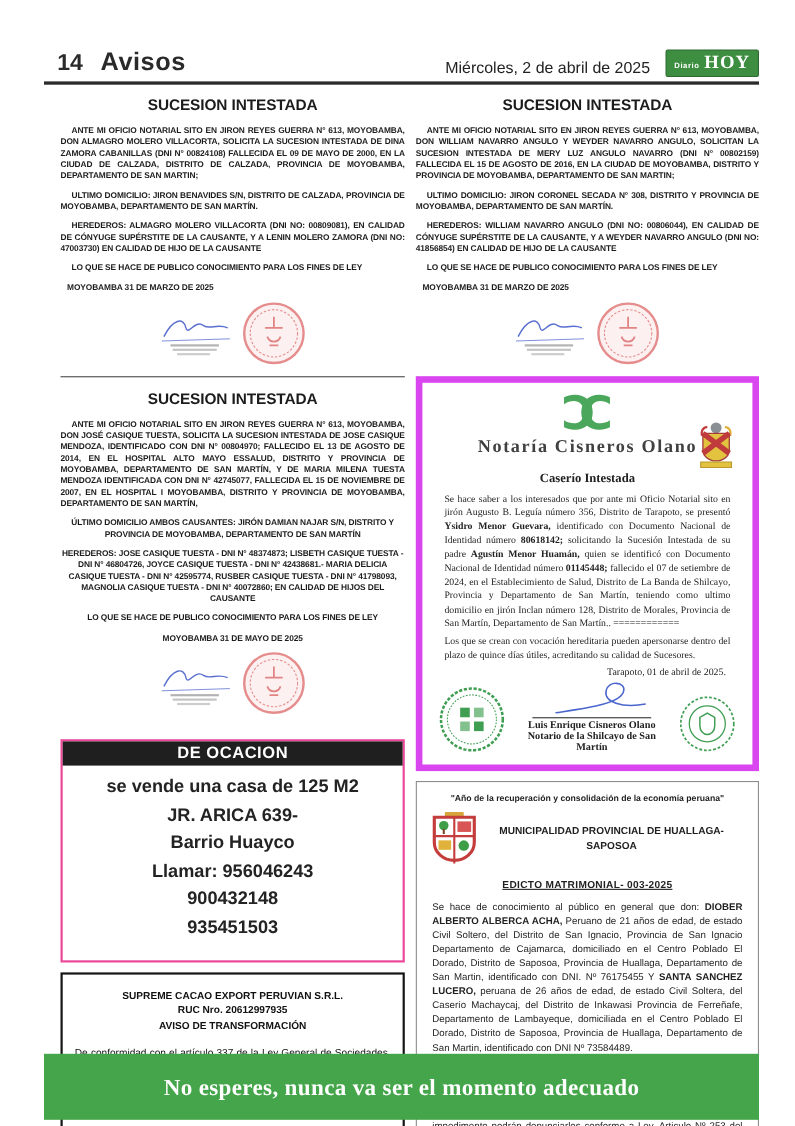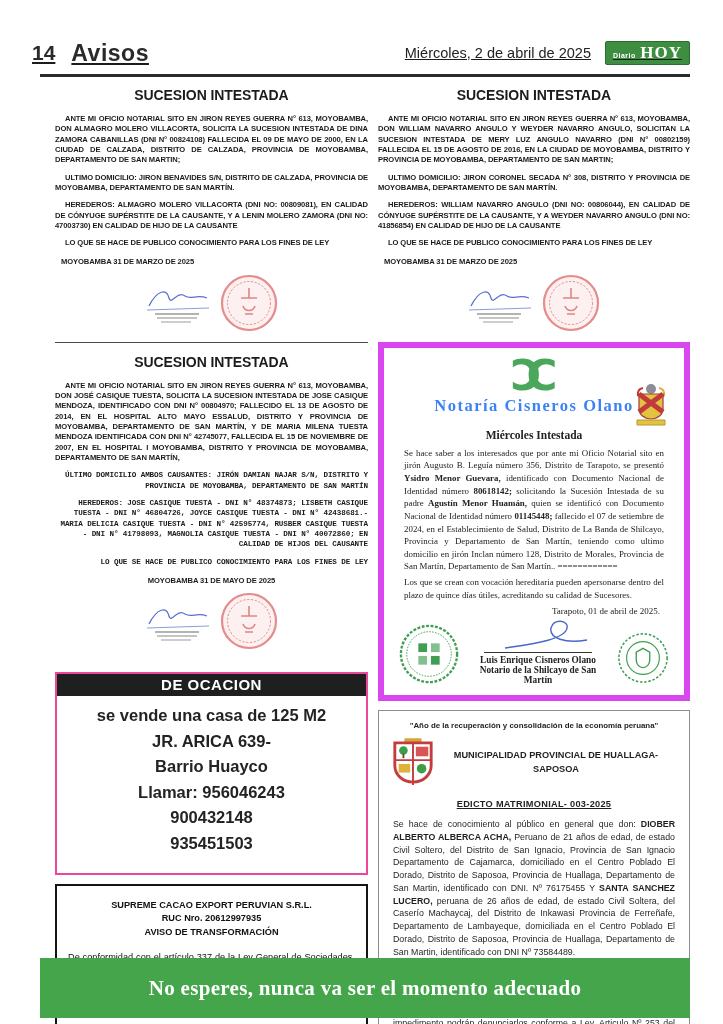--- a/index.html
+++ b/index.html
@@ -1,37 +1,37 @@
 <!DOCTYPE html>
 <html><head>
 <meta charset="utf-8">
 <style>
   html,body{margin:0;padding:0;background:#e8e8e8;}
   .page{position:relative;width:723px;height:1024px;background:#ffffff;margin:0 auto;
         font-family:"Liberation Sans",sans-serif;color:#1c1c1c;overflow:hidden;}
 
   
-  .header{position:absolute;left:32px;right:33px;top:36px;height:34px;display:flex;align-items:center;text-decoration:underline;}
+  .header{position:absolute;left:52px;right:33px;top:36px;height:34px;display:flex;align-items:flex-end;}
   .pagenum{font-size:21px;font-weight:700;color:#2a2a2a;margin-right:16px;}
   .section{font-size:23px;font-weight:700;color:#2a2a2a;letter-spacing:.5px;}
   .issuedate{margin-left:auto;font-size:14.5px;color:#222;margin-right:14px;}
   .hoy-logo{background:#3e8e41;border:1px solid #2e6b31;border-radius:2px;padding:2px 7px 3px;text-align:center;color:#fff;line-height:1;}
   .hoy-top{font-size:7px;font-weight:700;letter-spacing:.5px;}
   .hoy-main{font-family:"Liberation Serif",serif;font-weight:700;font-size:17px;letter-spacing:1px;margin-top:1px;}
   .header-rule{position:absolute;left:40px;right:33px;top:74px;border-top:3px solid #2b2b2b;}
 
   
   .col-left{position:absolute;left:55px;top:86px;width:313px;}
   .col-right{position:absolute;left:378px;top:86px;width:312px;}
 
   
   .notice{font-size:7.6px;font-weight:700;line-height:1.36;letter-spacing:-.1px;color:#1b1b1b;}
   .n-title{text-align:center;font-size:14px;margin:0 0 9px;}
   .notice p{margin:0 0 7px;text-align:justify;text-indent:10px;}
-  .notice p.center{text-align:right;text-indent:0;font-family:Liberation Mono, monospace;}
+  .notice p.center{text-align:center;text-indent:0;}
   .notice p.left{text-align:left;}
   .n-date{margin-top:9px;text-indent:6px;}
   .stamp-row{display:flex;justify-content:center;margin:4px 0 8px;}
   .col-divider{border-top:1px solid #4a4a4a;margin:2px 0 10px;}
 
   
   .ocacion{border:2px solid #ec4899;margin-top:20px;}
   .ocacion-bar{background:#1f1f1f;color:#fff;text-align:center;font-weight:700;font-size:15px;padding:2px 0 3px;letter-spacing:.5px;}
   .ocacion-body{padding:7px 6px 16px;text-align:center;font-weight:700;font-size:16.5px;color:#232323;line-height:1.55;}
 
@@ -39,21 +39,21 @@
   .supreme{border:2px solid #141414;margin-top:9px;padding:13px 11px 12px;font-size:9.2px;color:#111;line-height:1.5;}
   .sup-title{text-align:center;font-weight:700;margin:0;}
   .sup-body{text-align:justify;margin:11px 0 0;}
   .sup-date{text-align:right;margin-top:11px;}
 
   
   .notaria{border:6px solid #d946ef;margin-top:2px;padding:8px 14px 10px;position:relative;
            font-family:"Liberation Serif",serif;color:#222;}
   .nc-mark{text-align:center;font-family:"DejaVu Sans",sans-serif;font-weight:700;font-size:42px;
            color:#4aa75c;letter-spacing:-.36em;line-height:.95;padding-right:.36em;}
-  .nc-brand{text-align:center;color:#3b82f6;font-weight:700;font-size:16.5px;letter-spacing:1.5px;margin-top:0;}
+  .nc-brand{text-align:center;color:#404040;font-weight:700;font-size:16.5px;letter-spacing:1.5px;margin-top:0;}
   .nc-crest{position:absolute;right:14px;top:34px;}
   .nc-title{text-align:center;font-weight:700;font-size:11.5px;margin:13px 0 6px;}
   .nc-p{font-size:8.9px;line-height:1.42;text-align:justify;margin:0 6px 3px;}
   .nc-date{text-align:right;font-size:9px;margin:5px 10px 0;}
   .nc-sig-row{display:flex;align-items:flex-end;justify-content:space-between;margin-top:2px;}
   .nc-sig-center{text-align:center;flex:1;padding:0 6px;}
   .nc-sig-line{border-top:1px solid #333;margin:0 18px 2px;}
   .nc-signer{font-weight:700;font-size:9.3px;}
   .nc-signer-title{font-weight:700;font-size:9.3px;}
 
@@ -187,21 +187,21 @@
       <div class="nc-crest">
         <svg width="38" height="46" viewBox="0 0 38 46">
           <path d="M11 6 q-6 1 -5 8" stroke="#c03b3b" stroke-width="2" fill="none"></path>
           <path d="M27 6 q6 1 5 8" stroke="#e0b23c" stroke-width="2" fill="none"></path>
           <circle cx="19" cy="7" r="5" fill="#8a8f96"></circle>
           <path d="M7 12 h24 v15 a12 10 0 0 1 -24 0 z" fill="#e3c23f" stroke="#a23b3b" stroke-width="1.2"></path>
           <path d="M7 12 l24 18 M31 12 l-24 18" stroke="#c03b3b" stroke-width="5"></path>
           <path d="M5 38 h28 v5 h-28 z" fill="#e3c23f" stroke="#b89a2e" stroke-width="1"></path>
         </svg>
       </div>
-      <div class="nc-title">Miércoles Intestada</div>
+      <div class="nc-title">Caserío Intestada</div>
       <p class="nc-p"><span>Se hace saber a los interesados que por ante mi Oficio Notarial sito en jirón Augusto B. Leguía número 356, Distrito de Tarapoto, se presentó </span><b>Ysidro Menor Guevara,</b><span> identificado con Documento Nacional de Identidad número </span><b>80618142;</b><span> solicitando la Sucesión Intestada de su padre </span><b>Agustín Menor Huamán,</b><span> quien se identificó con Documento Nacional de Identidad número </span><b>01145448;</b><span> fallecido el 07 de setiembre de 2024, en el Establecimiento de Salud, Distrito de La Banda de Shilcayo, Provincia y Departamento de San Martín, teniendo como ultimo domicilio en jirón Inclan número 128, Distrito de Morales, Provincia de San Martín, Departamento de San Martín.. ============</span></p>
       <p class="nc-p">Los que se crean con vocación hereditaria pueden apersonarse dentro del plazo de quince días útiles, acreditando su calidad de Sucesores.</p>
       <div class="nc-date">Tarapoto, 01 de abril de 2025.</div>
       <div class="nc-sig-row">
         <svg width="62" height="62" viewBox="0 0 64 64">
           <circle cx="32" cy="32" r="29" fill="none" stroke="#3f9e52" stroke-width="2.4" stroke-dasharray="3 1.6"></circle>
           <circle cx="32" cy="32" r="23" fill="none" stroke="#3f9e52" stroke-width="1" stroke-dasharray="1.6 1.4"></circle>
           <g fill="#3f9e52">
             <rect x="21" y="21" width="9" height="9"></rect>
             <rect x="34" y="21" width="9" height="9" fill-opacity=".65"></rect>

